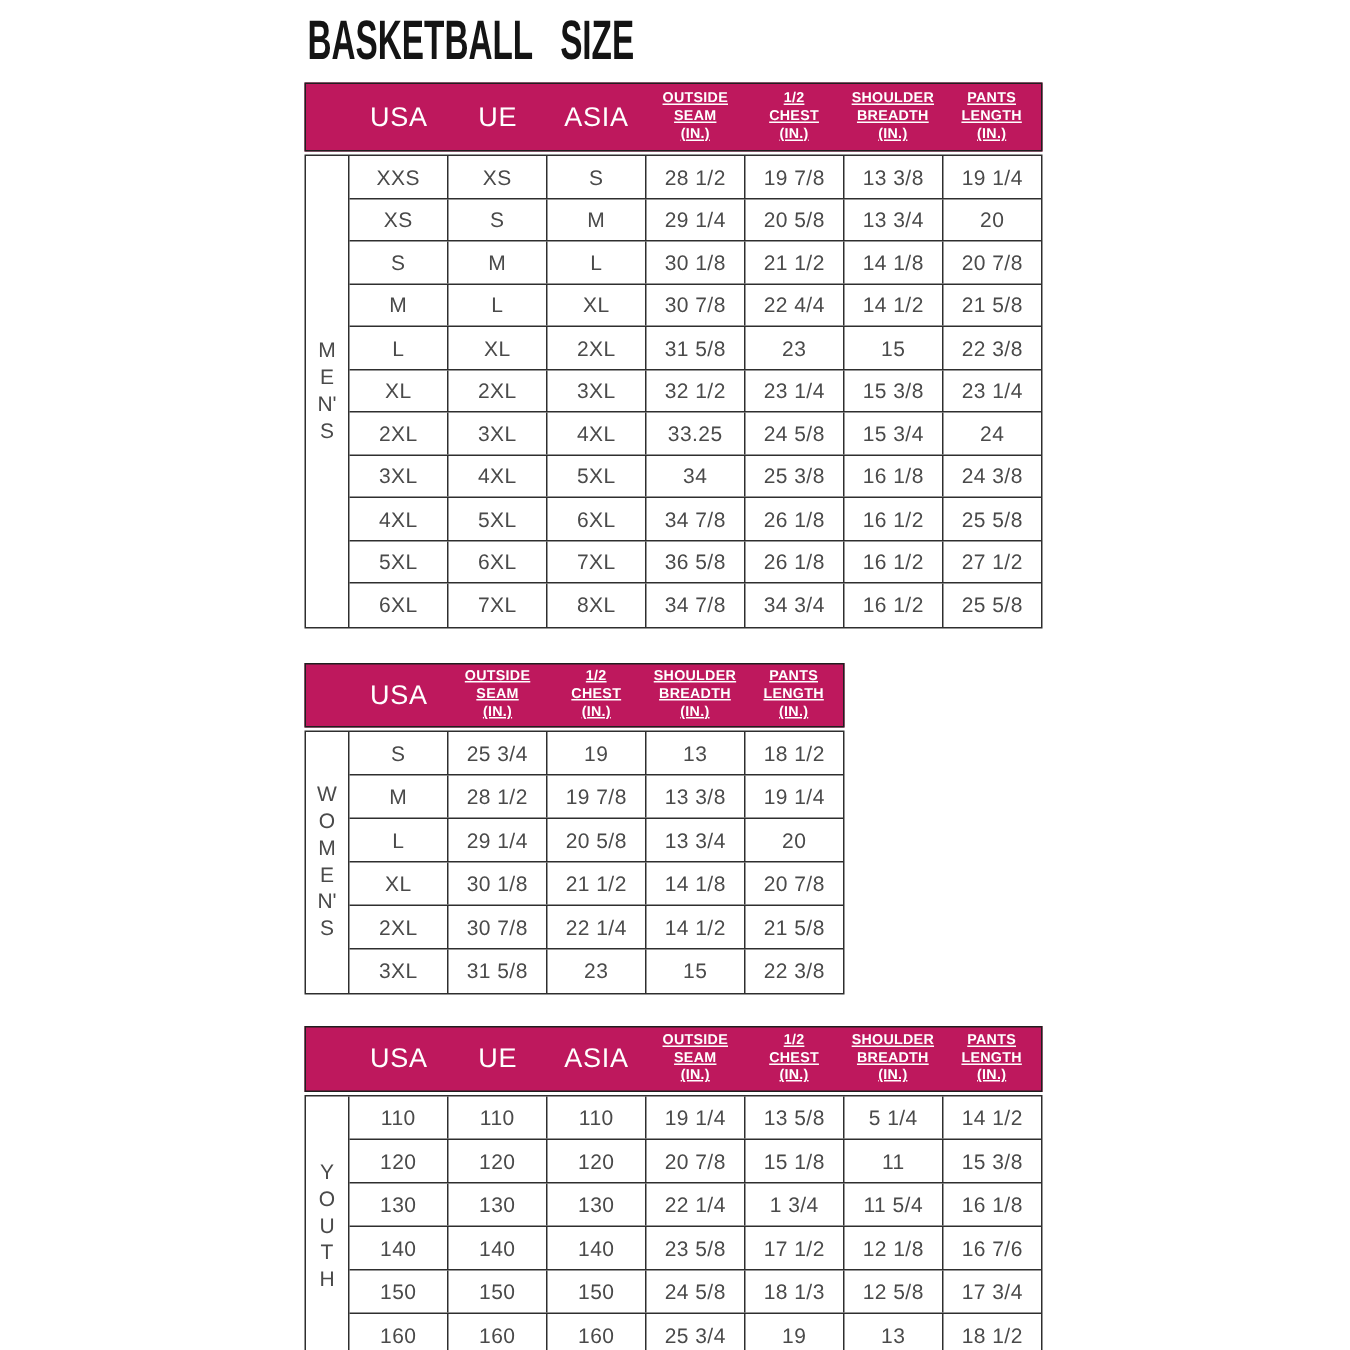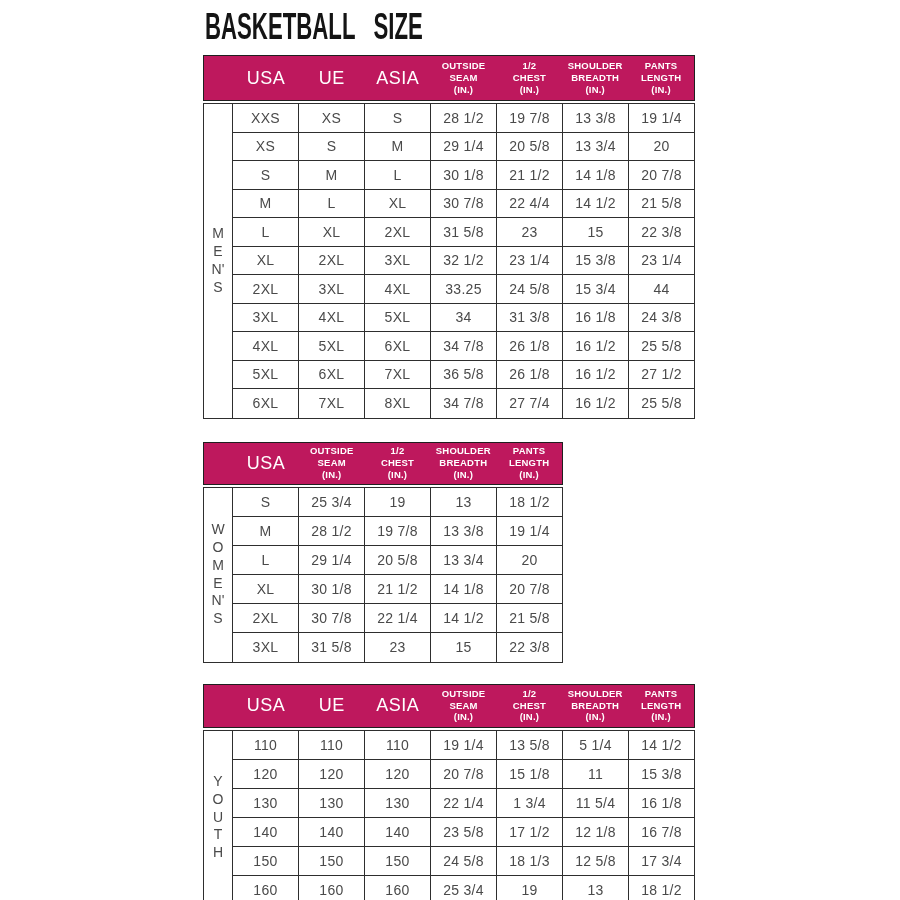--- a/index.html
+++ b/index.html
@@ -23,21 +23,21 @@
     display:flex;align-items:stretch;background:#be185d;
     border:1px solid #1f1f1f;height:46px;box-sizing:border-box;
   }
   .t1 .thead{height:43px;}
   .t2 .thead{height:44px;}
   .spacer{width:29px;flex:none;}
   .hcell{
     flex:1 1 0;display:flex;flex-direction:column;align-items:center;justify-content:center;
     color:#ffffff;font-size:18px;letter-spacing:0.5px;
   }
-  .hcell.multi{font-size:9.5px;font-weight:bold;letter-spacing:0.2px;}
+  .hcell.multi{font-size:9.5px;font-weight:bold;letter-spacing:0.2px;text-decoration:underline;}
   .hline{line-height:1.25;white-space:nowrap;}
   .tbody{
     display:flex;border:1px solid #2e2e2e;margin-top:2px;box-sizing:border-box;
     background:#ffffff;
   }
   .labelcol{
     width:29px;flex:none;border-right:1px solid #2e2e2e;box-sizing:border-box;
     display:flex;flex-direction:column;align-items:center;justify-content:center;
     color:#4a4a4a;font-size:14px;line-height:1.28;
   }
@@ -152,28 +152,28 @@
             <div class="cell">15 3/8</div>
             <div class="cell">23 1/4</div>
           </div>
           <div class="row">
             <div class="cell">2XL</div>
             <div class="cell">3XL</div>
             <div class="cell">4XL</div>
             <div class="cell">33.25</div>
             <div class="cell">24 5/8</div>
             <div class="cell">15 3/4</div>
-            <div class="cell">44</div>
+            <div class="cell">24</div>
           </div>
           <div class="row">
             <div class="cell">3XL</div>
             <div class="cell">4XL</div>
             <div class="cell">5XL</div>
             <div class="cell">34</div>
-            <div class="cell">31 3/8</div>
+            <div class="cell">25 3/8</div>
             <div class="cell">16 1/8</div>
             <div class="cell">24 3/8</div>
           </div>
           <div class="row">
             <div class="cell">4XL</div>
             <div class="cell">5XL</div>
             <div class="cell">6XL</div>
             <div class="cell">34 7/8</div>
             <div class="cell">26 1/8</div>
             <div class="cell">16 1/2</div>
@@ -186,21 +186,21 @@
             <div class="cell">36 5/8</div>
             <div class="cell">26 1/8</div>
             <div class="cell">16 1/2</div>
             <div class="cell">27 1/2</div>
           </div>
           <div class="row">
             <div class="cell">6XL</div>
             <div class="cell">7XL</div>
             <div class="cell">8XL</div>
             <div class="cell">34 7/8</div>
-            <div class="cell">27 7/4</div>
+            <div class="cell">34 3/4</div>
             <div class="cell">16 1/2</div>
             <div class="cell">25 5/8</div>
           </div>
         </div>
       </div>
     </div>
   <div class="size-table t1">
       <div class="thead">
         <div class="spacer"></div>
         <div class="hcell">
@@ -351,21 +351,21 @@
             <div class="cell">11 5/4</div>
             <div class="cell">16 1/8</div>
           </div>
           <div class="row">
             <div class="cell">140</div>
             <div class="cell">140</div>
             <div class="cell">140</div>
             <div class="cell">23 5/8</div>
             <div class="cell">17 1/2</div>
             <div class="cell">12 1/8</div>
-            <div class="cell">16 7/8</div>
+            <div class="cell">16 7/6</div>
           </div>
           <div class="row">
             <div class="cell">150</div>
             <div class="cell">150</div>
             <div class="cell">150</div>
             <div class="cell">24 5/8</div>
             <div class="cell">18 1/3</div>
             <div class="cell">12 5/8</div>
             <div class="cell">17 3/4</div>
           </div>

